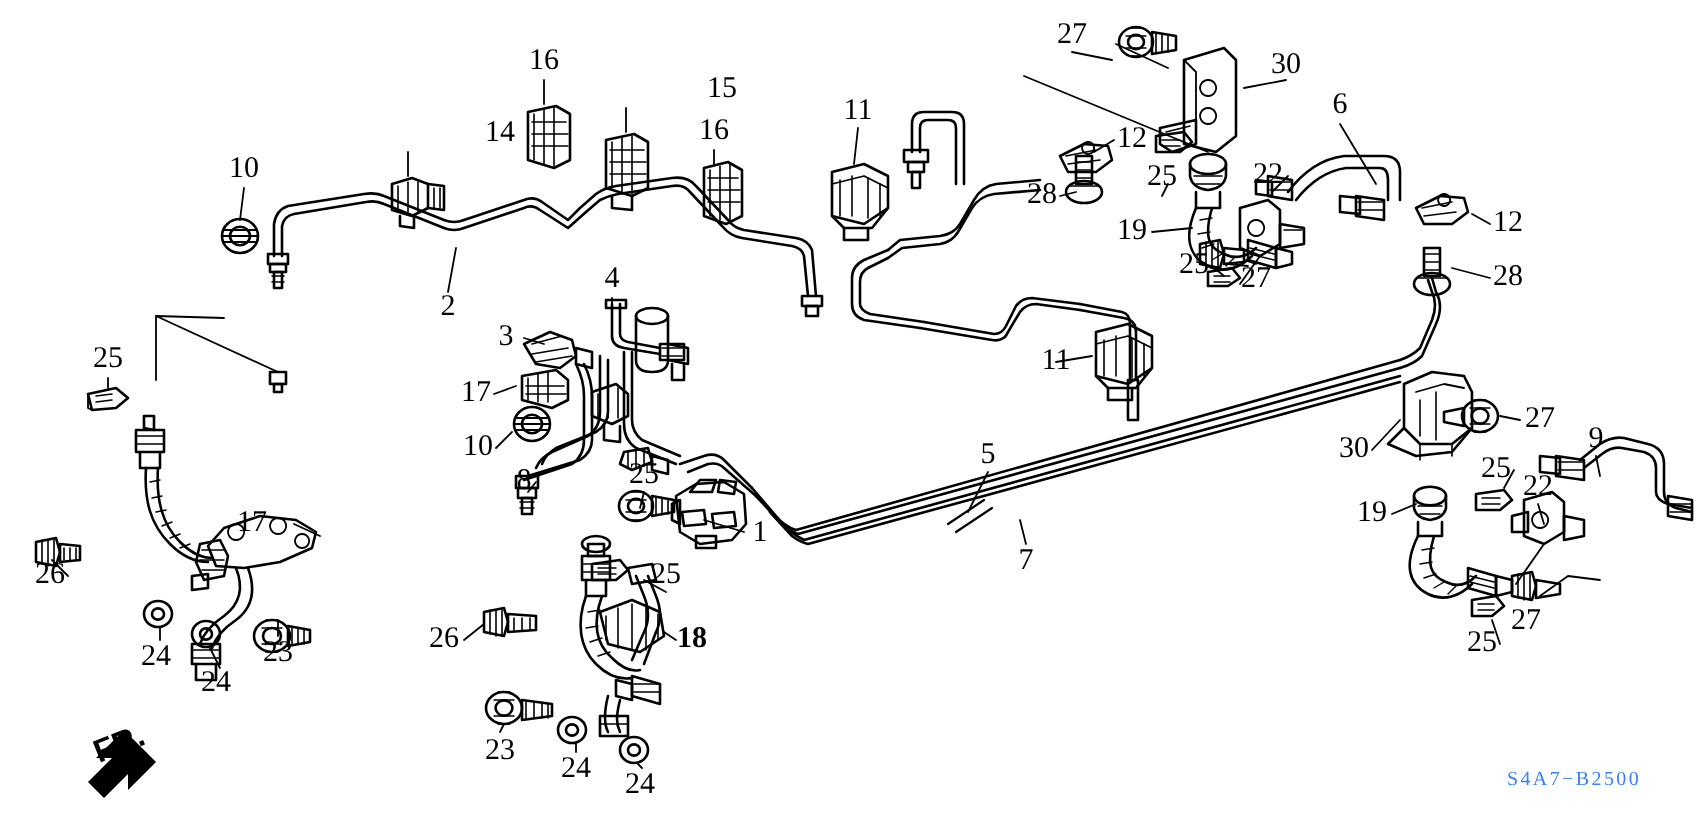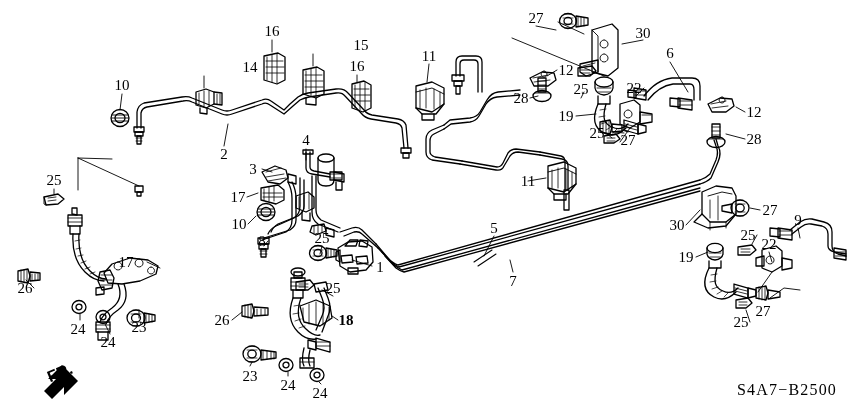--- a/index.html
+++ b/index.html
@@ -4,21 +4,21 @@
 <style>
   html,body{margin:0;padding:0;background:#fff;}
   body{width:850px;height:420px;overflow:hidden;
        font-family:"Liberation Serif",serif;}
   #diagram{position:relative;width:850px;height:420px;background:#ffffff;}
   #diagram svg{position:absolute;left:0;top:0;}
   .lbl{position:absolute;font-family:"Liberation Serif",serif;
        font-size:15px;color:#000;line-height:1;white-space:nowrap;
        transform:translate(-50%,-50%);}
   .partcode{position:absolute;font-family:"Liberation Serif",serif;
-       font-size:16px;letter-spacing:1.2px;color:#000000;white-space:nowrap;
+       font-size:10px;letter-spacing:1.2px;color:#3b82f6;white-space:nowrap;
        transform:translate(-50%,-50%);}
   .fr{position:absolute;font-family:"Liberation Sans",sans-serif;
       font-size:16px;font-weight:bold;color:#000;white-space:nowrap;
       transform:translate(-50%,-50%) rotate(-22deg);}
 </style>
 </head>
 <body>
 
 <div id="diagram">
 

